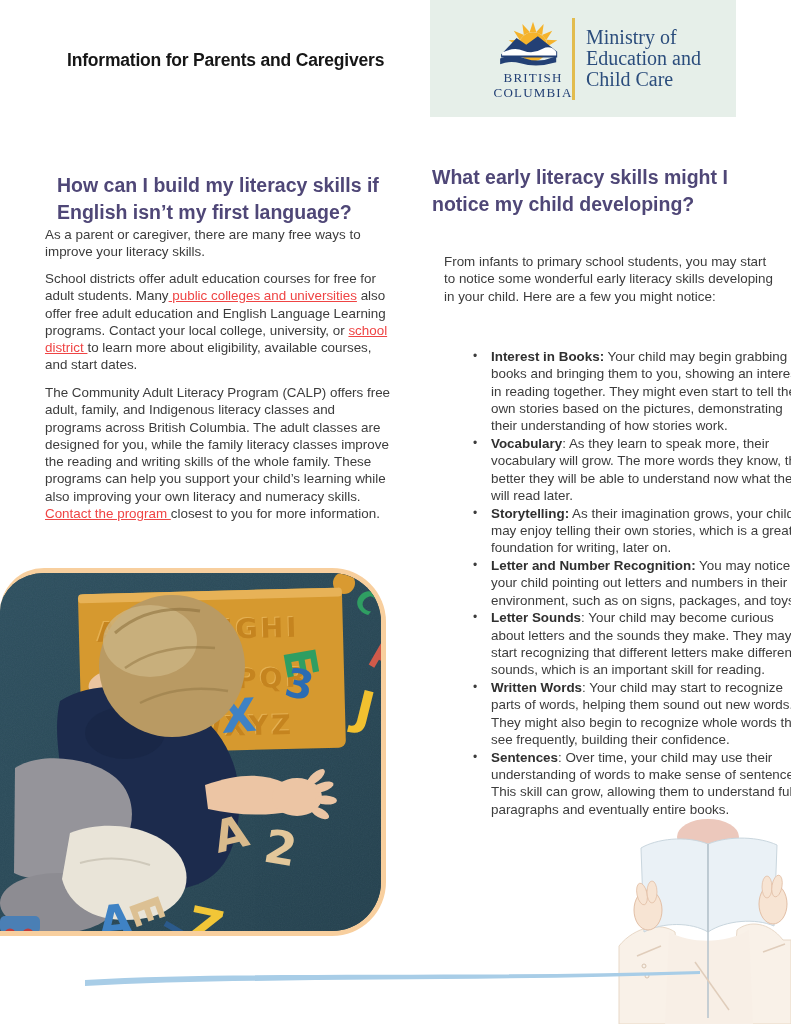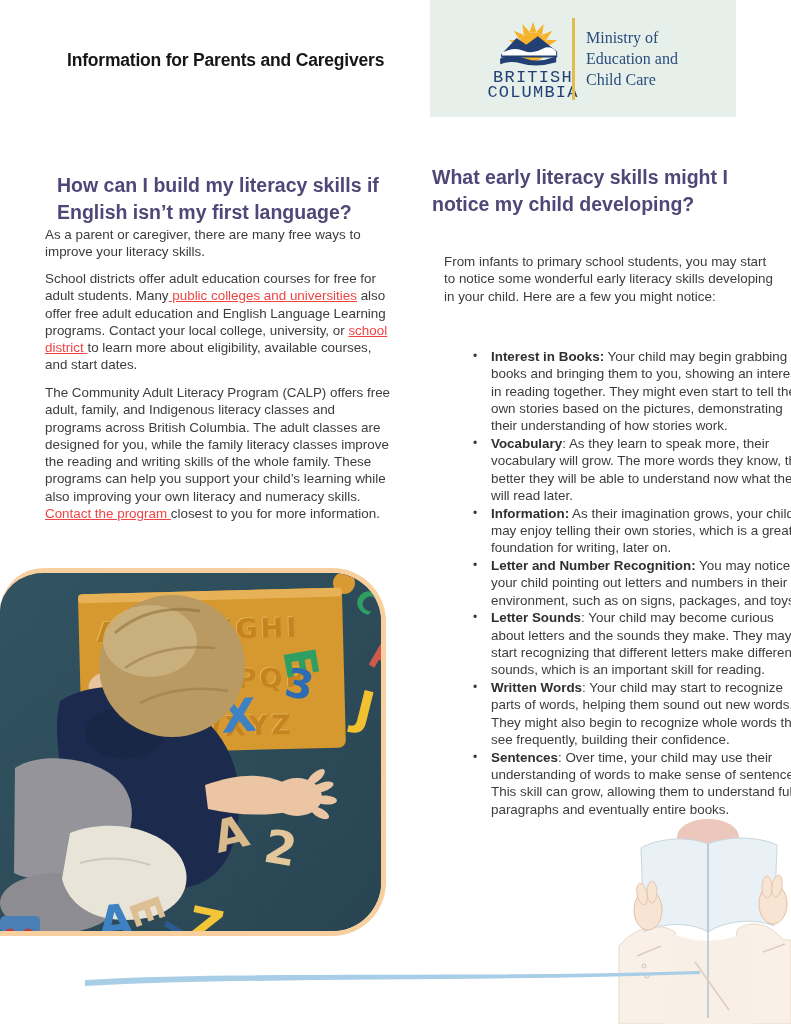--- a/index.html
+++ b/index.html
@@ -11,27 +11,27 @@
   .doc-title{
     position:absolute;left:67px;top:50px;width:360px;
     font-size:17.5px;font-weight:bold;color:#161616;letter-spacing:-0.2px;
   }
   .logo-box{
     position:absolute;left:430px;top:0;width:306px;height:117px;background:#e6efe9;
   }
   .emblem{position:absolute;left:50px;top:12px;width:106px;height:58px;}
   .org-name{
     position:absolute;left:38px;top:70px;width:130px;text-align:center;
-    font-family:Liberation Mono, monospace;font-size:17px;line-height:15px;
+    font-family:Liberation Serif, serif;font-size:13px;line-height:15px;
     letter-spacing:1.2px;color:#234075;
   }
   .logo-divider{position:absolute;left:142px;top:18px;width:2.5px;height:82px;background:#e2bc4e;}
   .ministry-name{
     position:absolute;left:156px;top:27px;width:140px;
-    font-family:"Liberation Serif","DejaVu Serif",serif;font-size:16px;line-height:21px;color:#2b4d7c;
+    font-family:"Liberation Serif","DejaVu Serif",serif;font-size:20px;line-height:21px;color:#2b4d7c;
   }
   
   .heading{
     position:absolute;font-size:19.5px;line-height:26.5px;font-weight:bold;color:#4f4777;
   }
   .h-left{left:57px;top:172px;width:352px;}
   .h-right{left:432px;top:164px;width:312px;}
   .body-text{font-size:13.4px;line-height:17.3px;color:#3c3c3c;}
   .p-left{position:absolute;left:45px;width:348px;}
   .p1{top:226px;}
@@ -107,21 +107,21 @@
 
   <div class="body-text p-left p3"><span>The Community Adult Literacy Program (CALP) offers free adult, family, and Indigenous literacy classes and programs across British Columbia. The adult classes are designed for you, while the family literacy classes improve the reading and writing skills of the whole family. These programs can help you support your child’s learning while also improving your own literacy and numeracy skills. </span><a class="lnk">Contact the program </a><span>closest to you for more information.</span></div>
 
   <div class="heading h-right">What early literacy skills might I notice my child developing?</div>
 
   <div class="body-text p-right-intro">From infants to primary school students, you may start to notice some wonderful early literacy skills developing in your child. Here are a few you might notice:</div>
 
   <ul class="bullet-list body-text">
     <li><span class="b-label">Interest in Books:</span><span> Your child may begin grabbing books and bringing them to you, showing an interest in reading together. They might even start to tell their own stories based on the pictures, demonstrating their understanding of how stories work.</span></li>
     <li><span class="b-label">Vocabulary</span><span>: As they learn to speak more, their vocabulary will grow. The more words they know, the better they will be able to understand now what they will read later.</span></li>
-    <li><span class="b-label">Information:</span><span> As their imagination grows, your child may enjoy telling their own stories, which is a great foundation for writing, later on.</span></li>
+    <li><span class="b-label">Storytelling:</span><span> As their imagination grows, your child may enjoy telling their own stories, which is a great foundation for writing, later on.</span></li>
     <li><span class="b-label">Letter and Number Recognition:</span><span> You may notice your child pointing out letters and numbers in their environment, such as on signs, packages, and toys.</span></li>
     <li><span class="b-label">Letter Sounds</span><span>: Your child may become curious about letters and the sounds they make. They may start recognizing that different letters make different sounds, which is an important skill for reading.</span></li>
     <li><span class="b-label">Written Words</span><span>: Your child may start to recognize parts of words, helping them sound out new words. They might also begin to recognize whole words they see frequently, building their confidence.</span></li>
     <li><span class="b-label">Sentences</span><span>: Over time, your child may use their understanding of words to make sense of sentences. This skill can grow, allowing them to understand full paragraphs and eventually entire books.</span></li>
   </ul>
 
   <div class="photo-frame">
     <svg width="386" height="368" viewBox="0 0 386 368">
       <defs>
         <filter id="speck" x="0" y="0" width="100%" height="100%">

